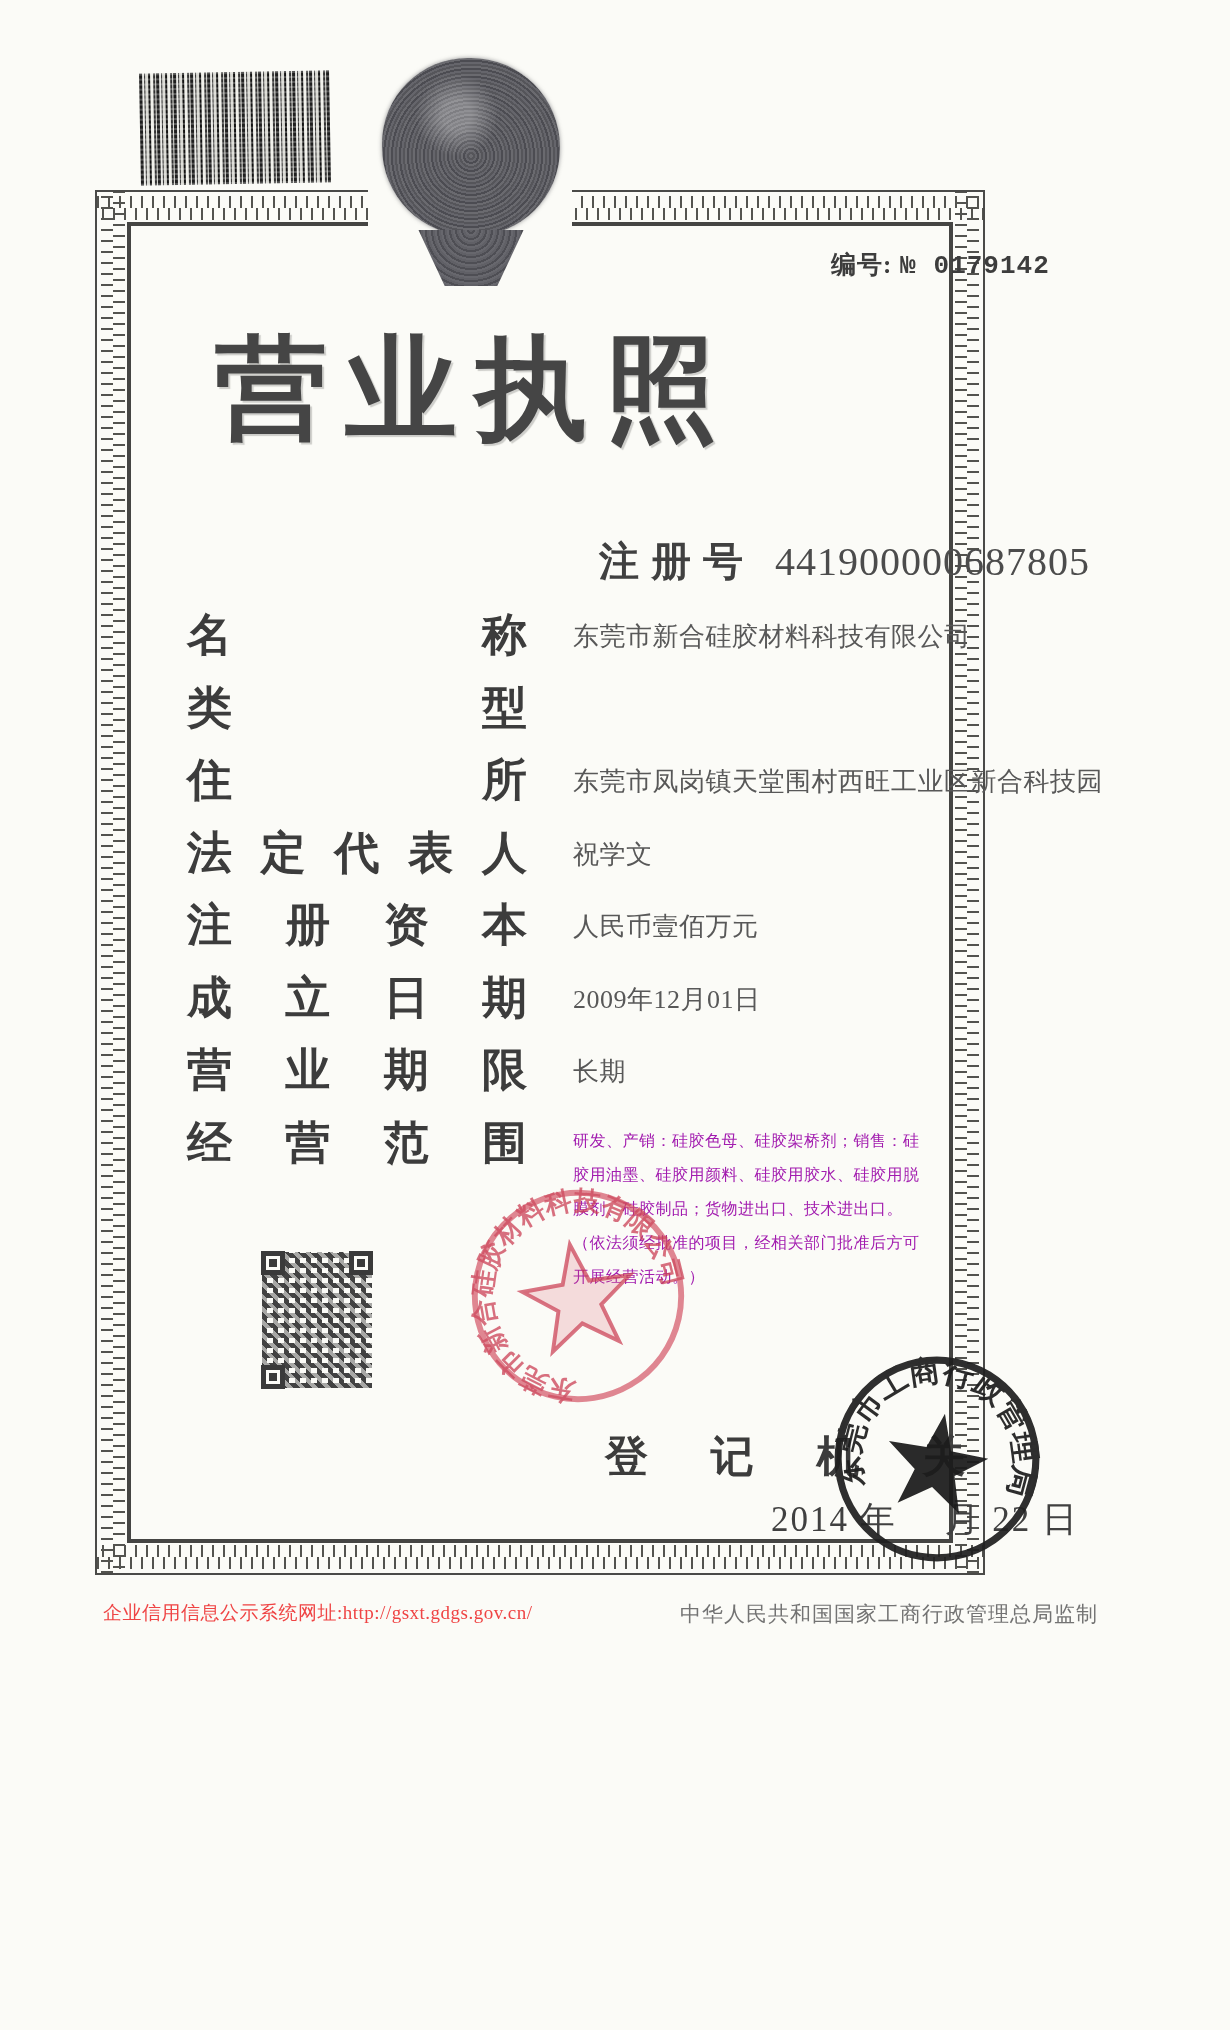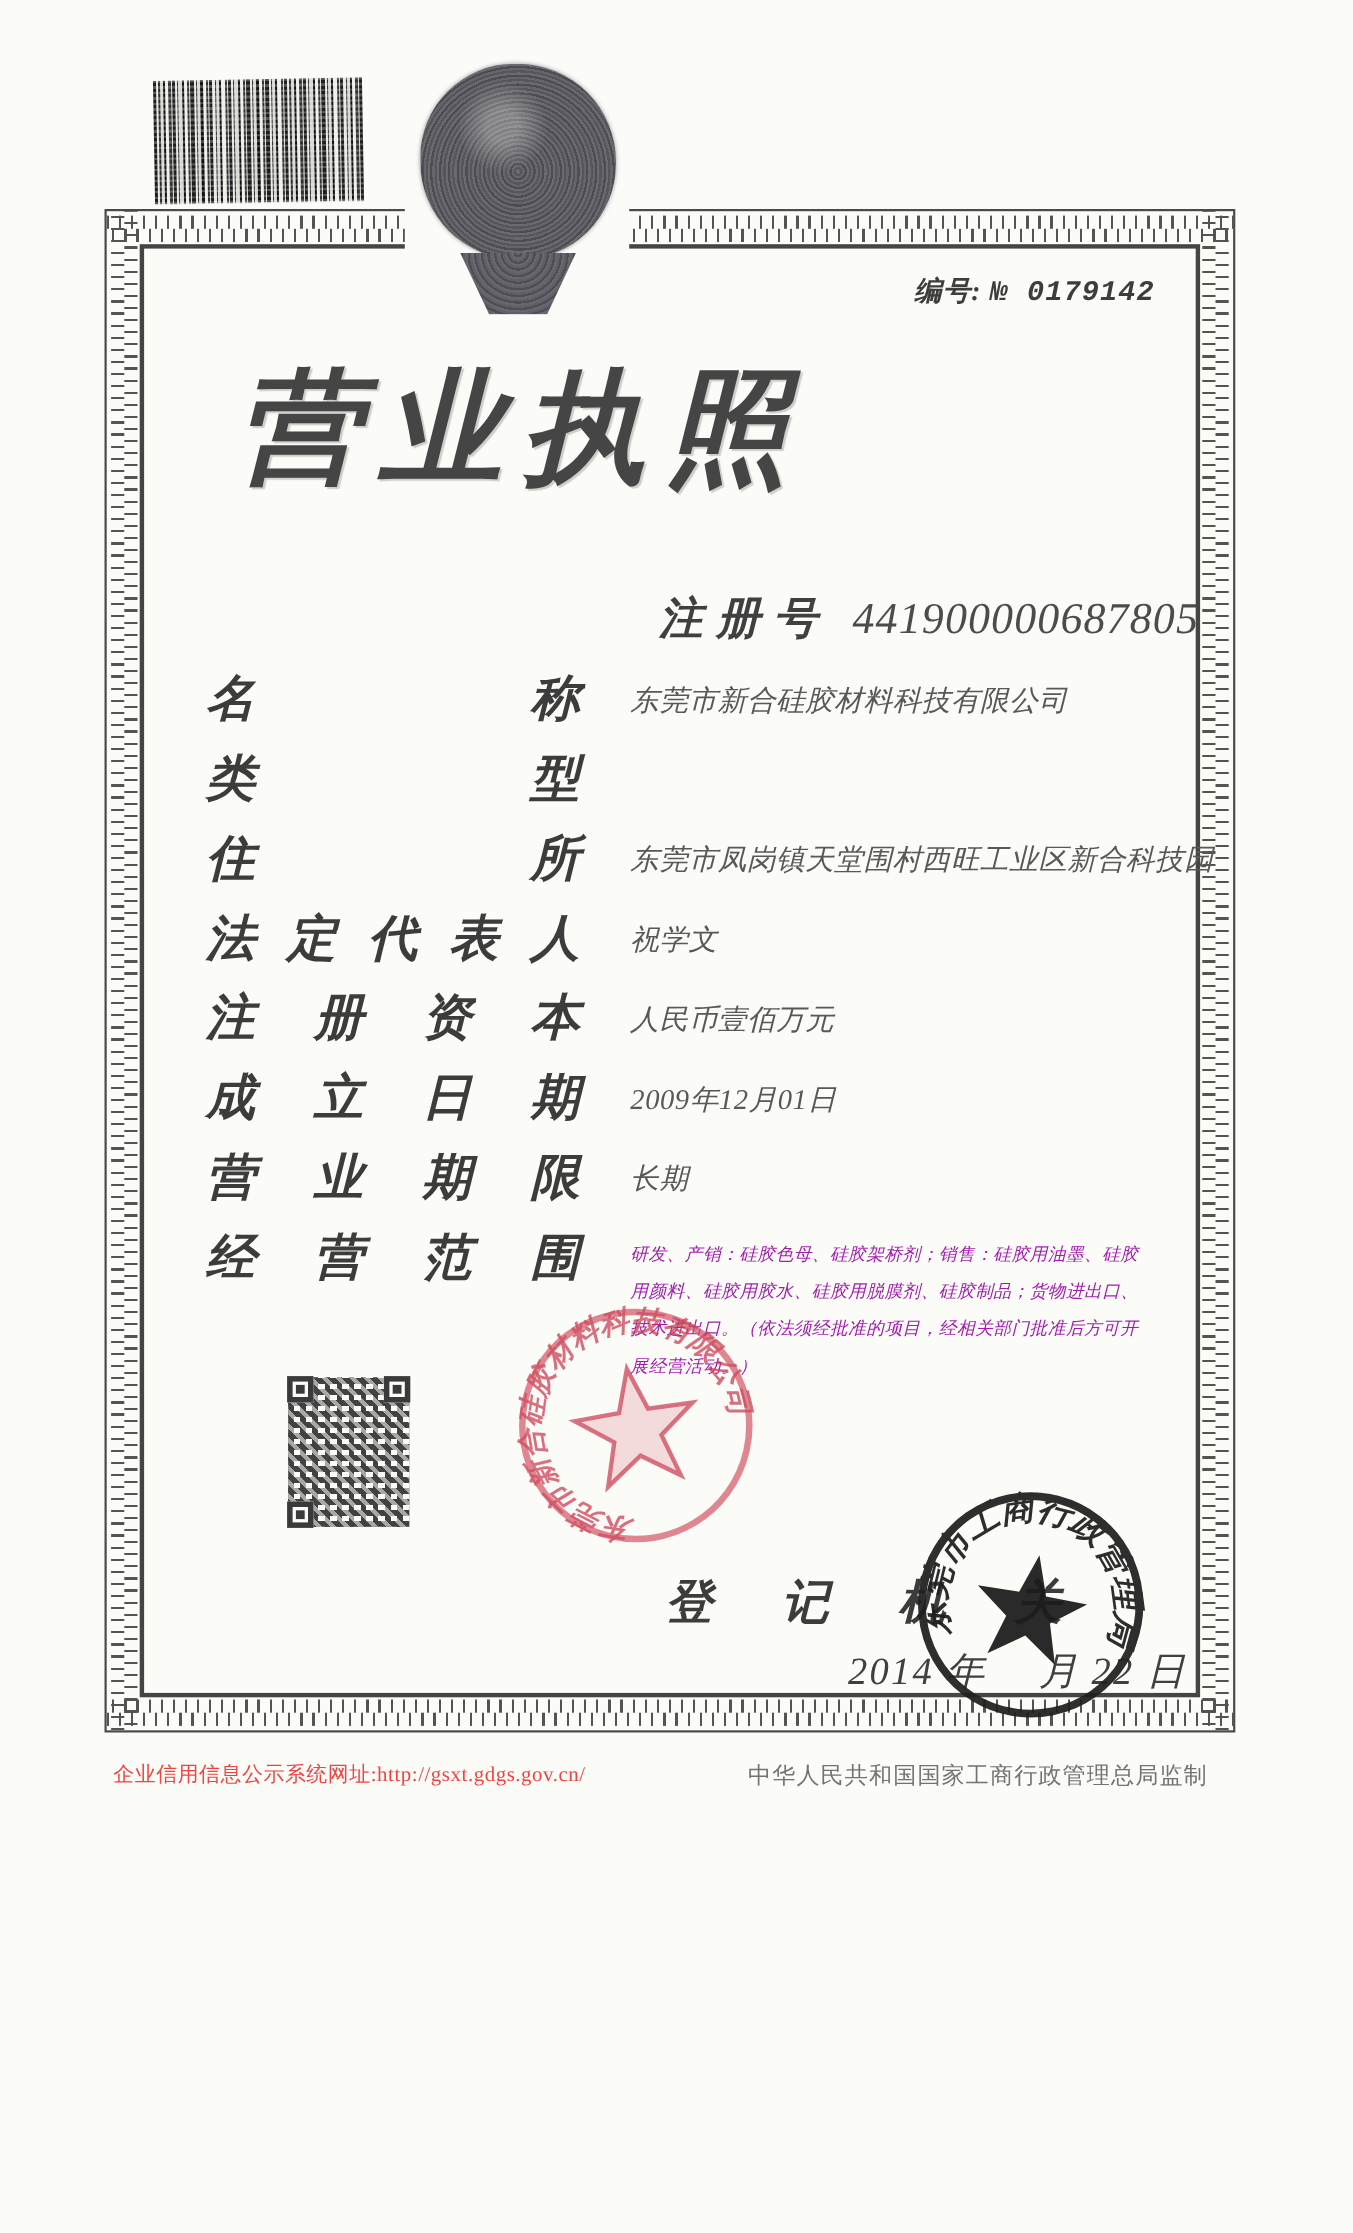--- a/index.html
+++ b/index.html
@@ -19,34 +19,34 @@
   .emblem{position:absolute;left:382px;top:58px;width:178px;height:178px;border-radius:48% 50% 49% 50%;z-index:3;
     background:
       radial-gradient(circle at 42% 32%, rgba(255,255,255,.28) 0 9%, transparent 26%),
       repeating-radial-gradient(circle at 50% 55%, #6a6a6f 0 2px, #55555a 2px 4px, #65656b 4px 6px, #4c4c52 6px 8px);
     box-shadow:0 0 4px rgba(70,70,75,.55);}
   .emblem-base{position:absolute;left:398px;top:230px;width:146px;height:56px;z-index:3;
     clip-path:polygon(14% 0,86% 0,68% 100%,32% 100%);
     background:repeating-radial-gradient(circle at 50% 0%, #606066 0 2px, #4e4e54 2px 4px, #67676d 4px 6px);}
 
   
-  .frame{position:absolute;left:95px;top:190px;width:1028px;height:1385px;box-sizing:border-box;z-index:1;
+  .frame{position:absolute;left:95px;top:190px;width:890px;height:1385px;box-sizing:border-box;z-index:1;
     border:2px solid #4a4a48;background-color:#fbfbf7;
     background-image:
       repeating-linear-gradient(90deg,#53534f 0 2px,transparent 2px 11px),
       repeating-linear-gradient(90deg,transparent 0 5px,#53534f 5px 7px,transparent 7px 11px),
       repeating-linear-gradient(90deg,#53534f 0 2px,transparent 2px 11px),
       repeating-linear-gradient(90deg,transparent 0 5px,#53534f 5px 7px,transparent 7px 11px),
       repeating-linear-gradient(0deg,#53534f 0 2px,transparent 2px 11px),
       repeating-linear-gradient(0deg,transparent 0 5px,#53534f 5px 7px,transparent 7px 11px),
       repeating-linear-gradient(0deg,#53534f 0 2px,transparent 2px 11px),
       repeating-linear-gradient(0deg,transparent 0 5px,#53534f 5px 7px,transparent 7px 11px);
     background-size:100% 12px,100% 12px,100% 12px,100% 12px,12px 100%,12px 100%,12px 100%,12px 100%;
     background-position:0 4px,0 16px,0 calc(100% - 4px),0 calc(100% - 16px),4px 0,16px 0,calc(100% - 4px) 0,calc(100% - 16px) 0;
-    background-repeat:no-repeat;font-style:italic;}
+    background-repeat:no-repeat;}
   .frame-inner{position:absolute;inset:30px;border:4px solid #454543;background:#fbfbf7;}
 
   
   .serial{position:absolute;left:700px;top:22px;font-size:25px;font-weight:700;color:#3d3d3d;
           letter-spacing:1px;white-space:nowrap;}
   .serial .num{font-family:"Liberation Mono","DejaVu Sans Mono",monospace;font-weight:700;font-size:26px;margin-left:8px;}
   .title{position:absolute;left:84px;top:88px;margin:0;font-family:"Liberation Sans","DejaVu Sans",sans-serif;
          font-size:112px;font-weight:800;letter-spacing:18px;color:#454545;white-space:nowrap;
          text-shadow:2px 2px 1px rgba(120,120,118,.35);}
   .regno-row{position:absolute;left:468px;top:308px;white-space:nowrap;}

